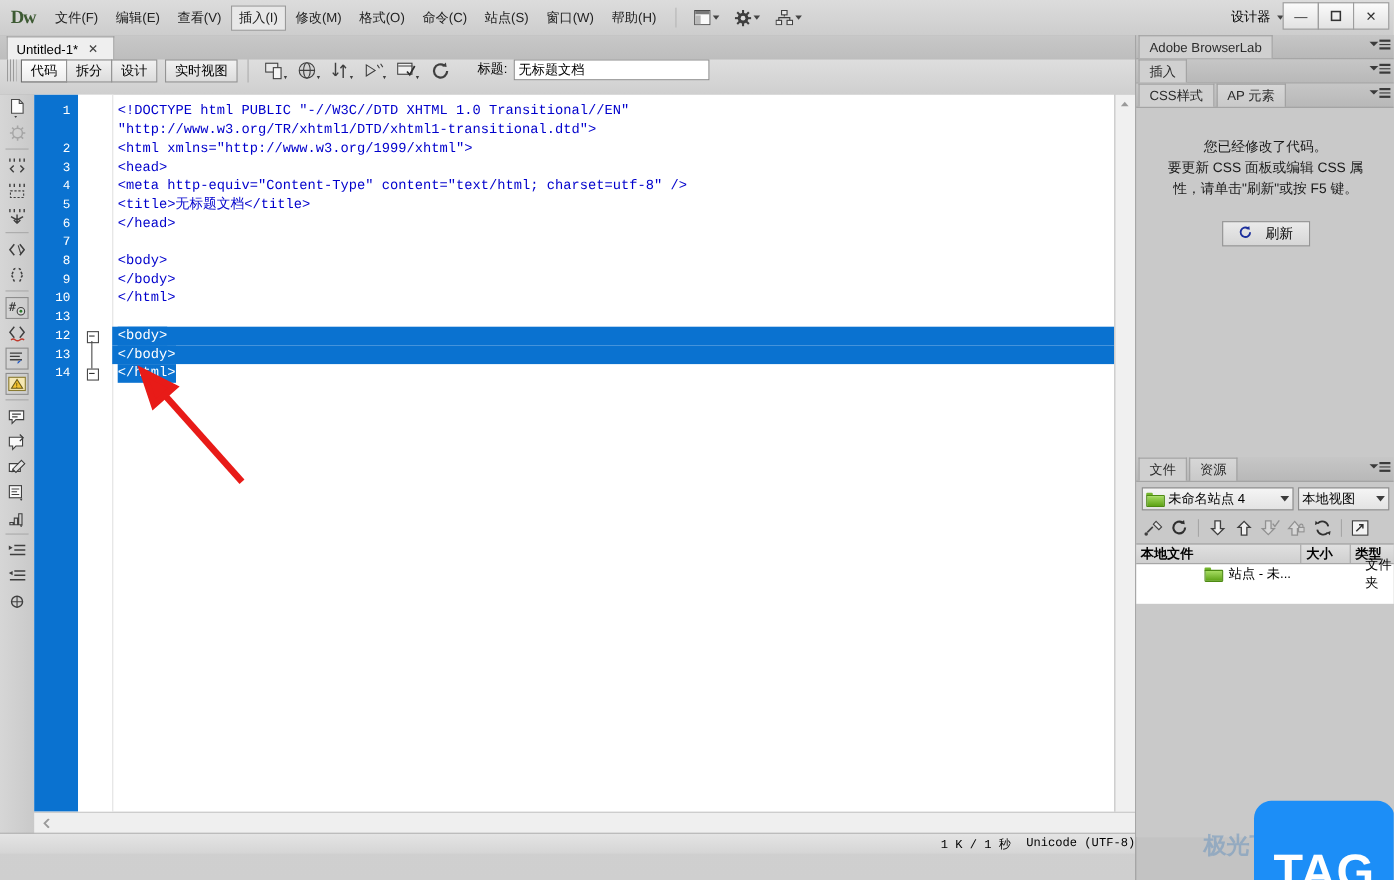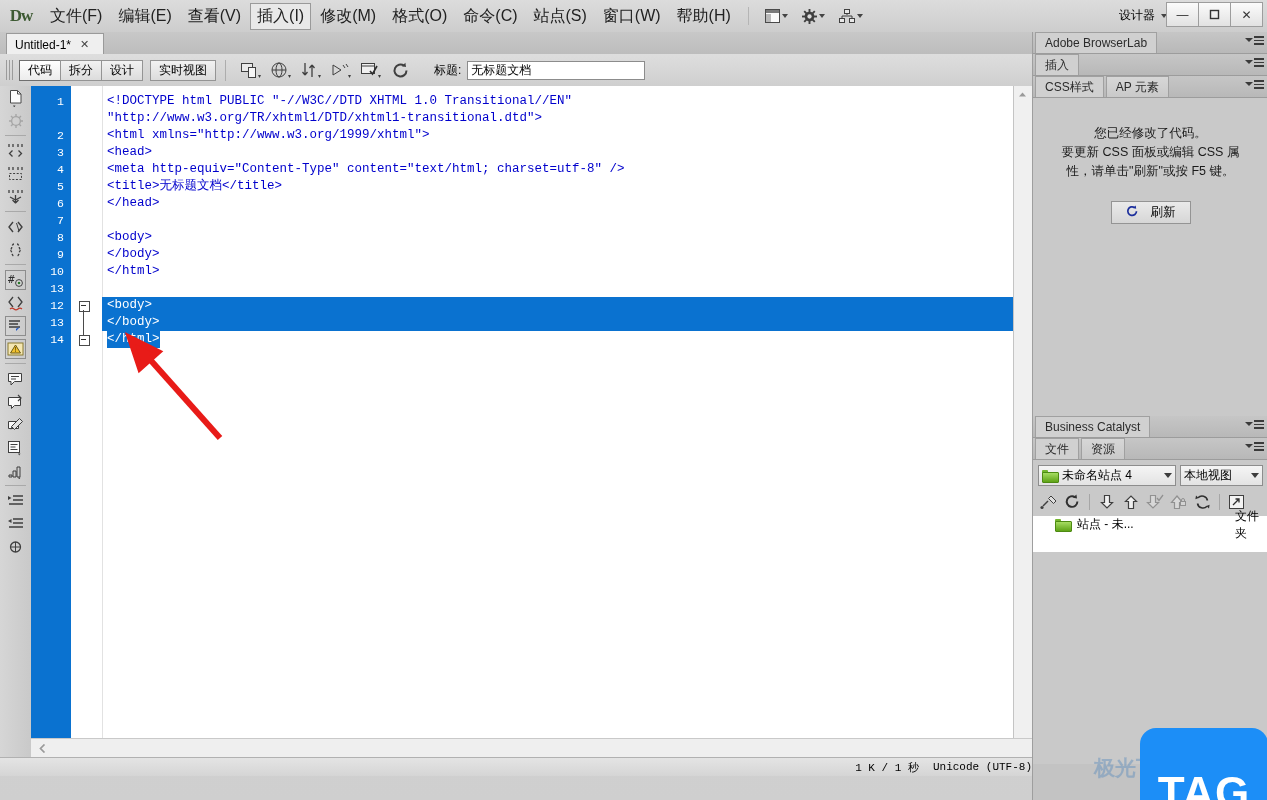--- a/index.html
+++ b/index.html
@@ -13,21 +13,21 @@
   .app{position:relative;width:1267px;height:800px;
        background:linear-gradient(#d9d9d9,#cfcfcf);}
 
   
   .titlebar{position:absolute;left:0;top:0;width:1267px;height:32px;
     background:linear-gradient(#dcdcdc,#cdcdcd);
     border-bottom:1px solid #b3b3b3;display:flex;align-items:center;}
   .dw-logo{width:42px;text-align:center;font-weight:bold;font-size:17px;
     color:#3d5a33;font-family:"Liberation Serif",serif;letter-spacing:-1px;}
   .menu{display:flex;align-items:center;height:32px;}
-  .menu-item{padding:3px 7px;font-size:16px;color:#222;margin:16px 1px;white-space:nowrap;}
+  .menu-item{padding:3px 7px;font-size:12px;color:#222;margin:16px 1px;white-space:nowrap;}
   .menu-item.active{border:1px solid #9a9a9a;background:#e8e8e8;padding:2px 6px;}
   .menu-sep{width:1px;height:18px;background:#b5b5b5;margin:0 9px;}
   .tb-icon{display:inline-flex;align-items:center;gap:2px;margin:0 7px;}
   .caret{width:0;height:0;border-left:3px solid transparent;border-right:3px solid transparent;
     border-top:4px solid #444;}
   .ws-switch{position:absolute;right:100px;top:7px;display:flex;align-items:center;gap:6px;font-size:12px;}
   .wbtns{position:absolute;right:4px;top:2px;display:flex;}
   .wbtn{width:31px;height:23px;border:1px solid #9d9d9d;background:linear-gradient(#fbfbfb,#e2e2e2);
     margin-left:-1px;display:flex;align-items:center;justify-content:center;font-size:12px;color:#333;}
 
@@ -36,21 +36,21 @@
     background:linear-gradient(#c8c8c8,#bdbdbd);border-bottom:1px solid #9e9e9e;}
   .doctab{position:absolute;left:6px;top:1px;height:21px;min-width:80px;padding:0 8px;
     background:#efefef;border:1px solid #9a9a9a;border-bottom:none;
     display:flex;align-items:center;gap:9px;font-size:12px;}
   .tab-close{font-size:11px;color:#444;}
   .tab-restore{position:absolute;right:8px;top:4px;width:14px;height:12px;}
 
   
   .viewbar{position:absolute;left:0;top:54px;width:1263px;height:32px;
     background:linear-gradient(#dedede,#cfcfcf);border-bottom:1px solid #a8a8a8;
-    display:flex;align-items:center;}
+    display:flex;}
   .grip{width:9px;height:20px;margin:0 4px 0 6px;
     background-image:repeating-linear-gradient(to right,#9b9b9b 0 1px,transparent 1px 3px);}
   .vbtn{height:19px;padding:0 8px;border:1px solid #949494;background:linear-gradient(#f2f2f2,#dcdcdc);
     margin-right:-1px;display:flex;align-items:center;font-size:12px;}
   .vbtn.sel{background:linear-gradient(#ffffff,#ececec);border-color:#6f6f6f;}
   .vsep{width:1px;height:21px;background:#adadad;margin:0 10px;}
   .tbicon{width:22px;height:20px;margin:0 4px;display:flex;align-items:flex-end;justify-content:center;}
   .titlelabel{margin:0 6px 0 18px;font-size:12px;}
   .titleinput{width:170px;height:17px;border:1px solid #8c8c8c;background:#fff;
     font-size:12px;padding:0 3px;font-family:"Liberation Sans",sans-serif;}
@@ -135,21 +135,21 @@
     background:#74b52e;border-radius:1px 1px 0 0;}
   .folder-ico:after{content:"";position:absolute;left:0;top:2px;width:15px;height:9px;
     background:linear-gradient(#a6dc62,#5ea316);border:1px solid #4d8a12;border-radius:1px;}
   .filetools{display:flex;align-items:center;gap:3px;padding:2px 5px 4px 5px;}
   .ft-ico{width:21px;height:20px;display:flex;align-items:center;justify-content:center;}
   .ft-sep{width:1px;height:16px;background:#a6a6a6;margin:0 3px;}
   .filehdr{display:flex;height:17px;background:linear-gradient(#e0e0e0,#cfcfcf);
     border-top:1px solid #9d9d9d;border-bottom:1px solid #9d9d9d;font-size:12px;font-weight:bold;}
   .filehdr div{display:flex;align-items:center;padding-left:4px;border-right:1px solid #a6a6a6;}
   .filelist{background:#fff;height:36px;}
-  .frow{display:flex;align-items:center;height:17px;font-size:12px;}
+  .frow{display:flex;align-items:center;height:17px;font-size:12px;padding-left:40px;}
   .frow .nm{display:flex;align-items:center;gap:7px;padding-left:22px;width:154px;}
   .dockfill{background:#c9c9c9;}
 
   
   .arrow{position:absolute;left:108px;top:330px;width:140px;height:130px;pointer-events:none;}
   .wm{position:absolute;left:948px;top:726px;width:320px;height:74px;pointer-events:none;}
   .wm-text{position:absolute;left:2px;top:0px;font-size:29px;font-weight:bold;color:#ee1c22;
     font-family:"DejaVu Sans",sans-serif;letter-spacing:1px;}
   .wm-url{position:absolute;left:4px;top:37px;font-size:25px;color:#1a3fd0;font-weight:bold;
     font-family:"Liberation Serif",serif;}
@@ -596,31 +596,20 @@
             <svg width="13" height="13" viewBox="0 0 18 18">
                 <path d="M14.5 8.5A6 6 0 1 1 12 3.6" fill="none" stroke="#1c2f9c" stroke-width="2.4"></path>
                 <path d="M13.4 0.6l0.7 4.6-4.6-0.9z" fill="#1c2f9c"></path>
               </svg>
           </span>
           <span>刷新</span>
         </div>
       </div>
     </div>
 
-    <div class="panelhead">
-      <div class="ptab sel">Business Catalyst</div>
-      <div class="pmenu">
-        <span class="tri"></span>
-        <span class="bars">
-            <i></i>
-            <i></i>
-            <i></i>
-          </span>
-      </div>
-    </div>
 
     <div class="panelhead">
       <div class="ptab sel">文件</div>
       <div class="ptab">资源</div>
       <div class="pmenu">
         <span class="tri"></span>
         <span class="bars">
             <i></i>
             <i></i>
             <i></i>
@@ -690,20 +679,25 @@
         </div>
         <div class="ft-sep"></div>
         <div class="ft-ico">
           <svg width="17" height="16" viewBox="0 0 17 16">
               <rect x="1.5" y="1.5" width="14" height="13" fill="#f3f3f3" stroke="#3f3f3f"></rect>
               <path d="M5 11l6-6M7.5 5h3.5v3.5" fill="none" stroke="#2f2f2f" stroke-width="1.3"></path>
             </svg>
         </div>
       </div>
 
+      <div class="filehdr">
+        <div style="width:154px;">本地文件</div>
+        <div style="width:42px;">大小</div>
+        <div style="width:38px;border-right:none;">类型</div>
+      </div>
       <div class="filelist">
         <div class="frow">
           <span class="nm">
             <span class="folder-ico"></span>
             <span>站点 - 未...</span>
           </span>
           <span style="width:42px;"></span>
           <span>文件夹</span>
         </div>
       </div>

